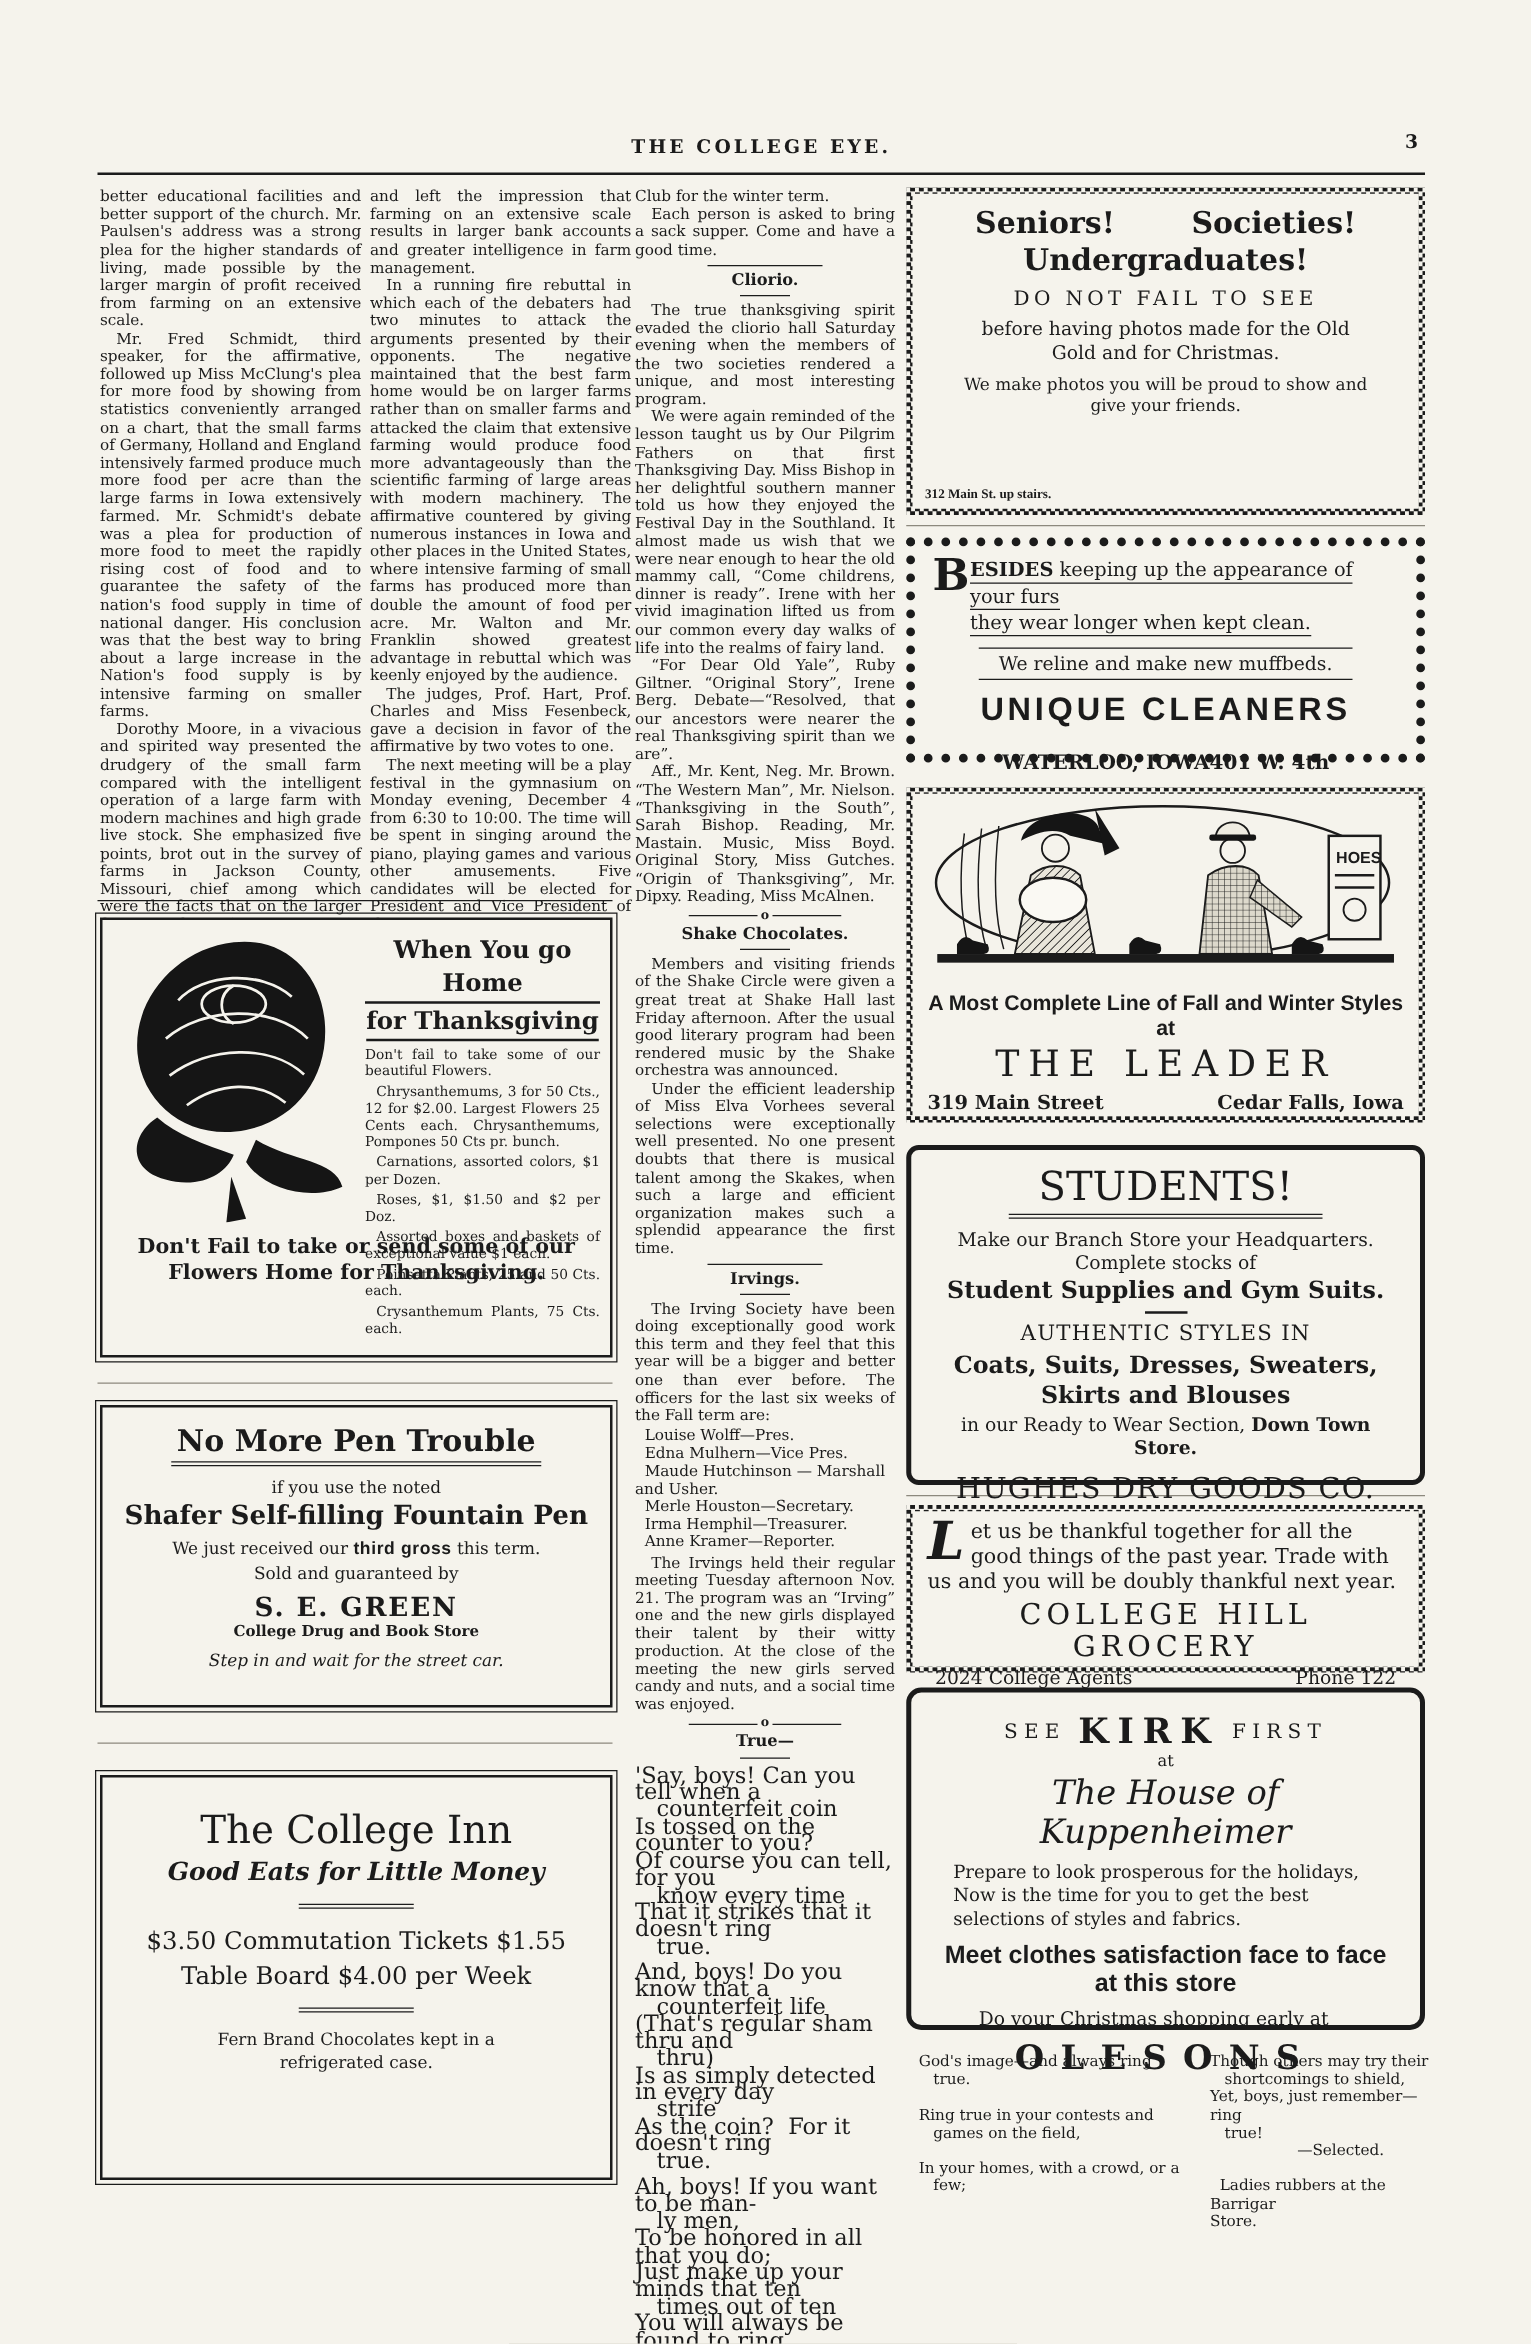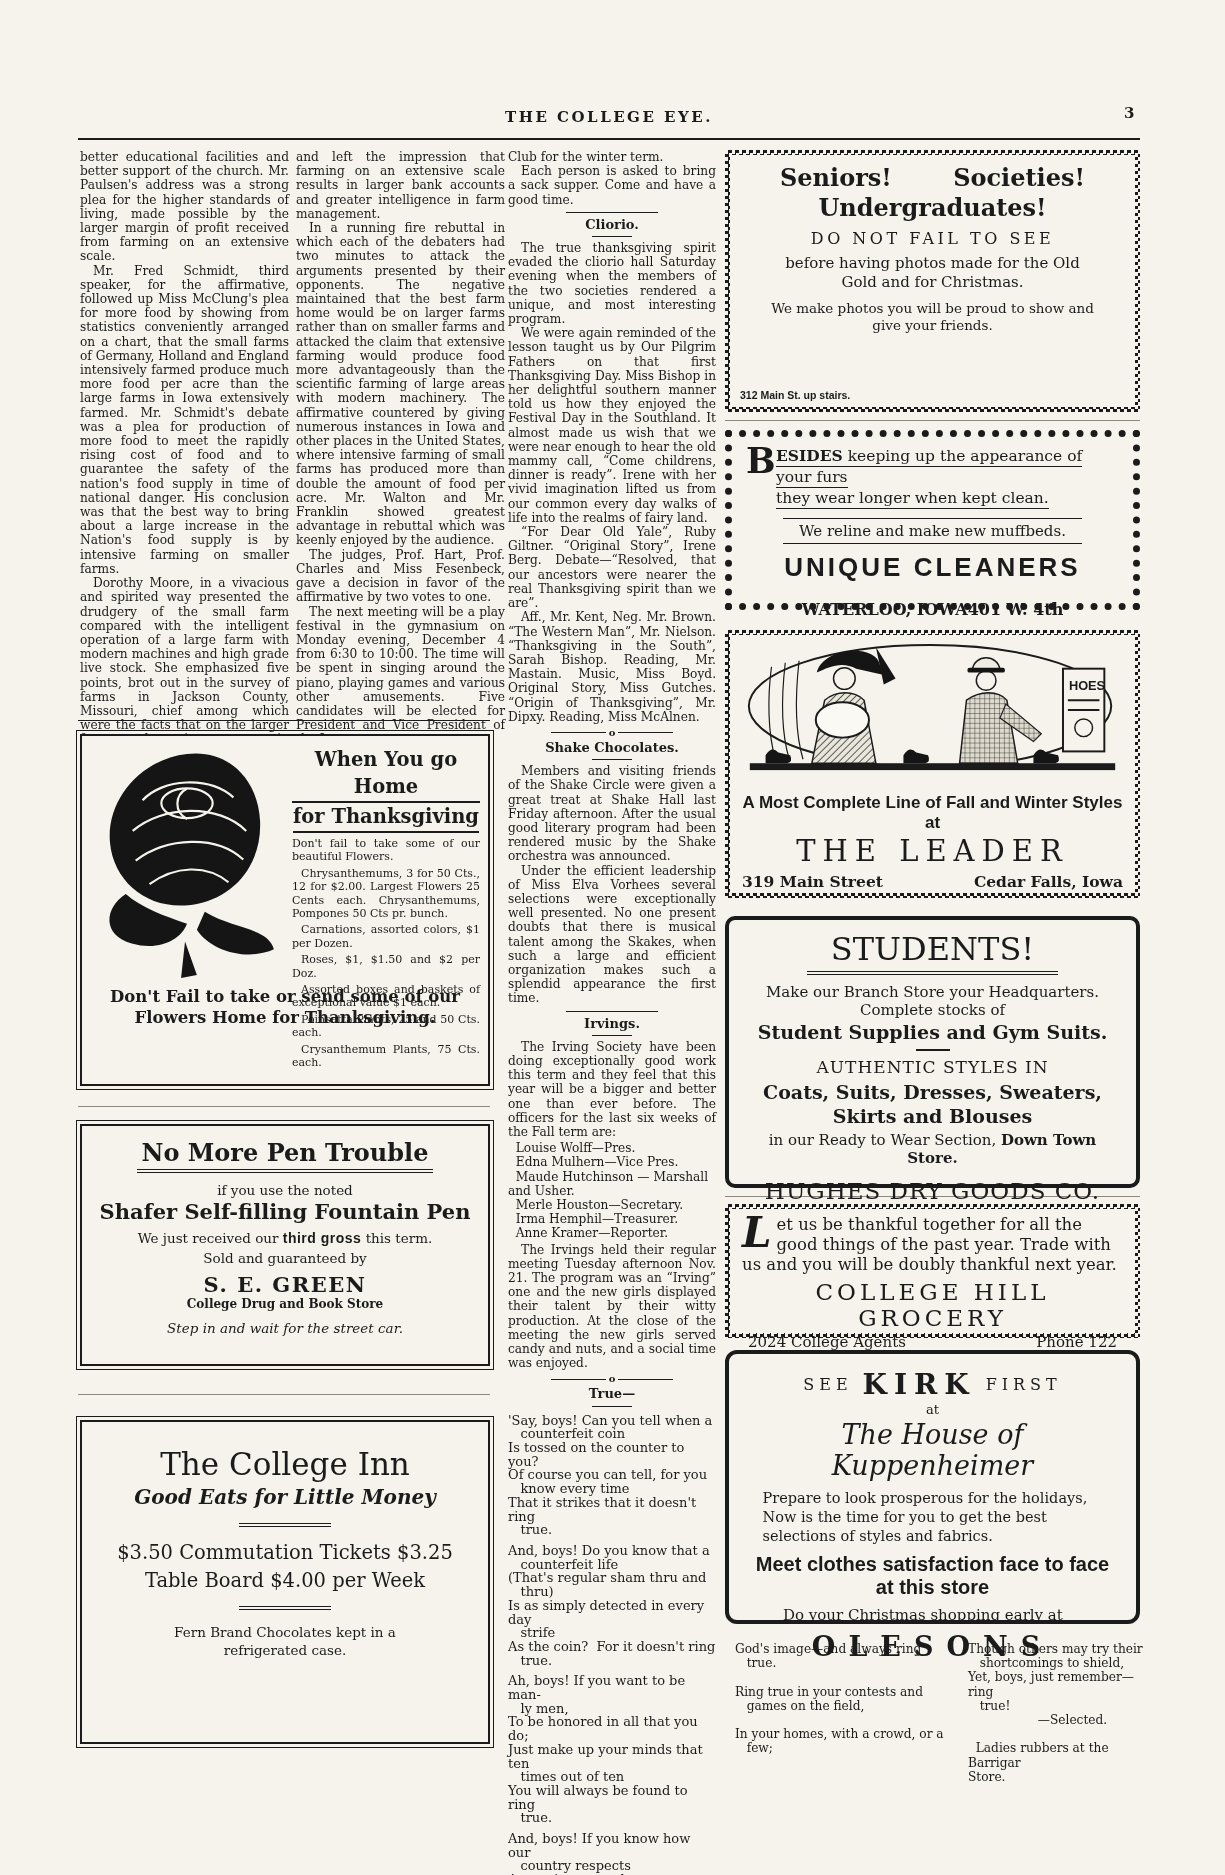--- a/index.html
+++ b/index.html
@@ -17,21 +17,21 @@
   .col p.noind{text-indent:0;}
   .sec{margin:5px 0 4px;}
   .rule-mid{width:92px;height:1px;background:#1b1b1b;margin:0 auto 5px;}
   .rule-short{width:40px;height:1px;background:#1b1b1b;margin:4px auto 0;}
   .sec-head{text-align:center;font-weight:bold;font-size:13px;}
   .divider-o{display:flex;align-items:center;justify-content:center;gap:3px;margin-bottom:4px;}
   .divider-o .dline{width:55px;height:1px;background:#1b1b1b;}
   .divider-o .do{font-size:10px;font-weight:bold;line-height:8px;}
   .pre{white-space:pre-wrap;text-align:left;}
   .officers{margin:2px 0;}
-  .stanza{font-size:13px;line-height:13.7px;margin:7px 0;}
+  .stanza{font-size:18px;line-height:13.7px;margin:7px 0;}
 
   .hrule{position:absolute;height:1px;background:#1b1b1b;}
   .hrule.gray{background:#8d897e;}
 
   
   .dblbox{position:absolute;border:2px solid #1b1b1b;outline:1px solid #1b1b1b;outline-offset:3px;background:#f5f3ec;box-sizing:border-box;}
 
   #flowerbox{left:80px;top:734px;width:410px;height:352px;}
   #rose{position:absolute;left:6px;top:10px;width:198px;height:232px;}
   .fl-text{position:absolute;left:210px;top:10px;width:188px;}
@@ -71,21 +71,21 @@
   .checker .inner{background:#f5f3ec;width:100%;height:100%;box-sizing:border-box;position:relative;}
 
   #veatch{top:150px;height:262px;}
   #veatch .inner{padding:8px 16px;text-align:center;}
   .v-row{display:flex;justify-content:space-between;padding:0 34px;font-size:24px;font-weight:bold;}
   .v-under{font-size:24px;font-weight:bold;margin-top:1px;}
   .v-dnf{font-size:16px;letter-spacing:3.5px;margin-top:7px;}
   .v-name{font-size:26px;margin-top:3px;}
   .v-b1{font-size:15px;margin:6px auto 0;width:300px;line-height:19px;}
   .v-b2{font-size:13.5px;margin:8px auto 0;width:330px;line-height:17px;}
-  .v-addr{position:absolute;left:10px;bottom:6px;font-size:10.5px;font-weight:bold;font-family:Liberation Sans, sans-serif;}
+  .v-addr{position:absolute;left:10px;bottom:6px;font-size:10.5px;font-weight:bold;font-family:Liberation Serif, serif;}
 
   #unique{position:absolute;left:725px;top:430px;width:415px;height:180px;border:7px dotted #1b1b1b;background:#f5f3ec;box-sizing:border-box;padding:8px 14px;}
   .uc-lead{font-size:15.5px;line-height:21px;position:relative;padding-left:30px;}
   .uc-b{position:absolute;left:0;top:-2px;font-size:35px;font-weight:bold;line-height:35px;}
   .uc-u{border-bottom:1.5px solid #1b1b1b;padding-bottom:1px;}
   .uc-caps{font-weight:bold;}
   .uc-muff{text-align:center;margin-top:9px;}
   .uc-muff span{display:inline-block;border-top:1.5px solid #1b1b1b;border-bottom:1.5px solid #1b1b1b;padding:3px 16px;font-size:15px;}
   .uc-name{text-align:center;font-family:"Liberation Sans",sans-serif;font-size:26px;font-weight:bold;letter-spacing:3px;margin-top:8px;}
   .uc-row{display:flex;justify-content:center;font-weight:bold;font-size:16px;margin-top:17px;}
@@ -277,21 +277,21 @@
     <div class="pen-l4">Sold and guaranteed by</div>
     <div class="pen-name">S. E. GREEN</div>
     <div class="pen-store">College Drug and Book Store</div>
     <div class="pen-l5">Step in and wait for the street car.</div>
   </div>
 
   <div class="dblbox" id="innbox">
     <div class="inn-name">The College Inn</div>
     <div class="inn-tag">Good Eats for Little Money</div>
     <div class="dblrule"></div>
-    <div class="inn-l1">$3.50  Commutation Tickets  $3.25</div>
+    <div class="inn-l1">$3.50  Commutation Tickets  $1.55</div>
     <div class="inn-l2">Table Board $4.00 per Week</div>
     <div class="dblrule"></div>
     <div class="inn-l3">Fern Brand Chocolates kept in a refrigerated case.</div>
   </div>
 
   <div class="checker" id="veatch">
     <div class="inner">
       <div class="v-row">
         <span>Seniors!</span>
         <span>Societies!</span>

